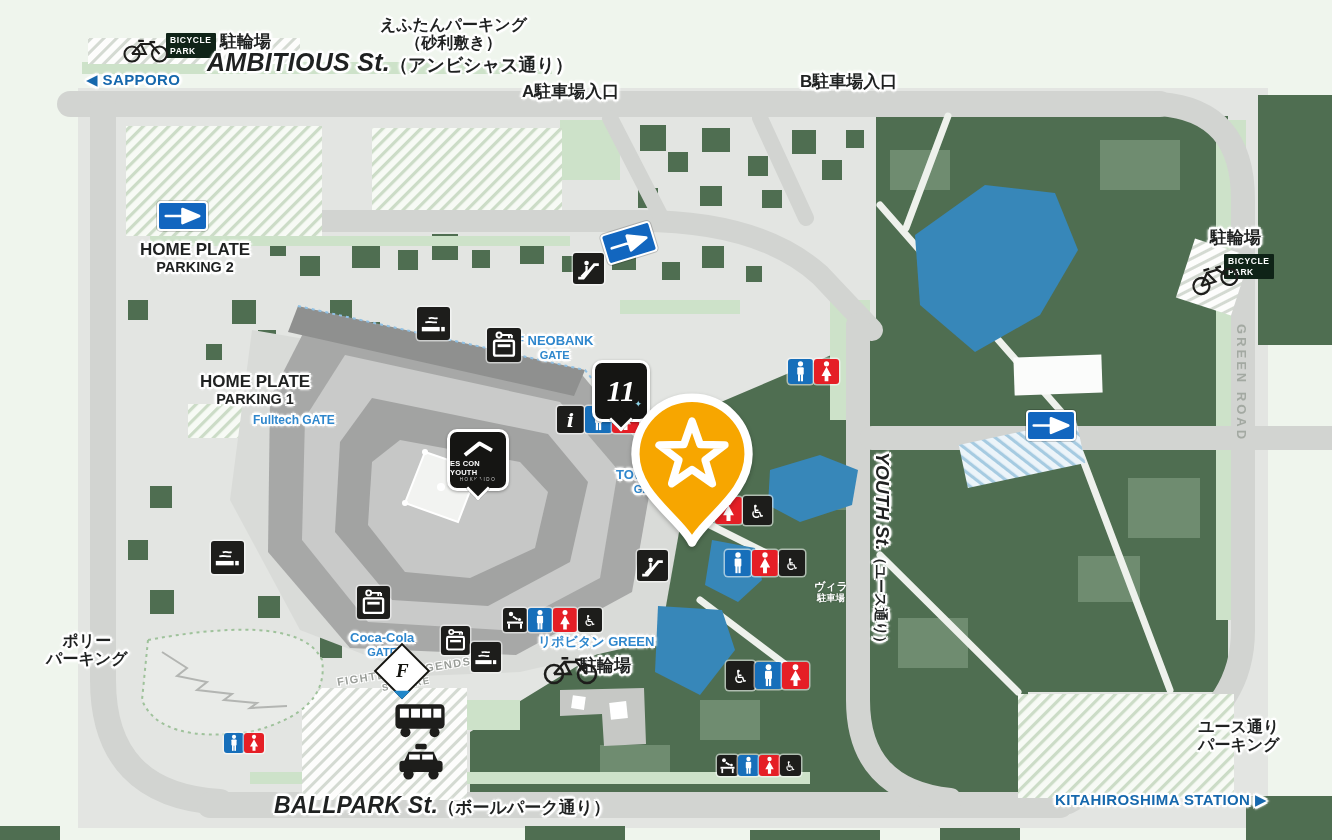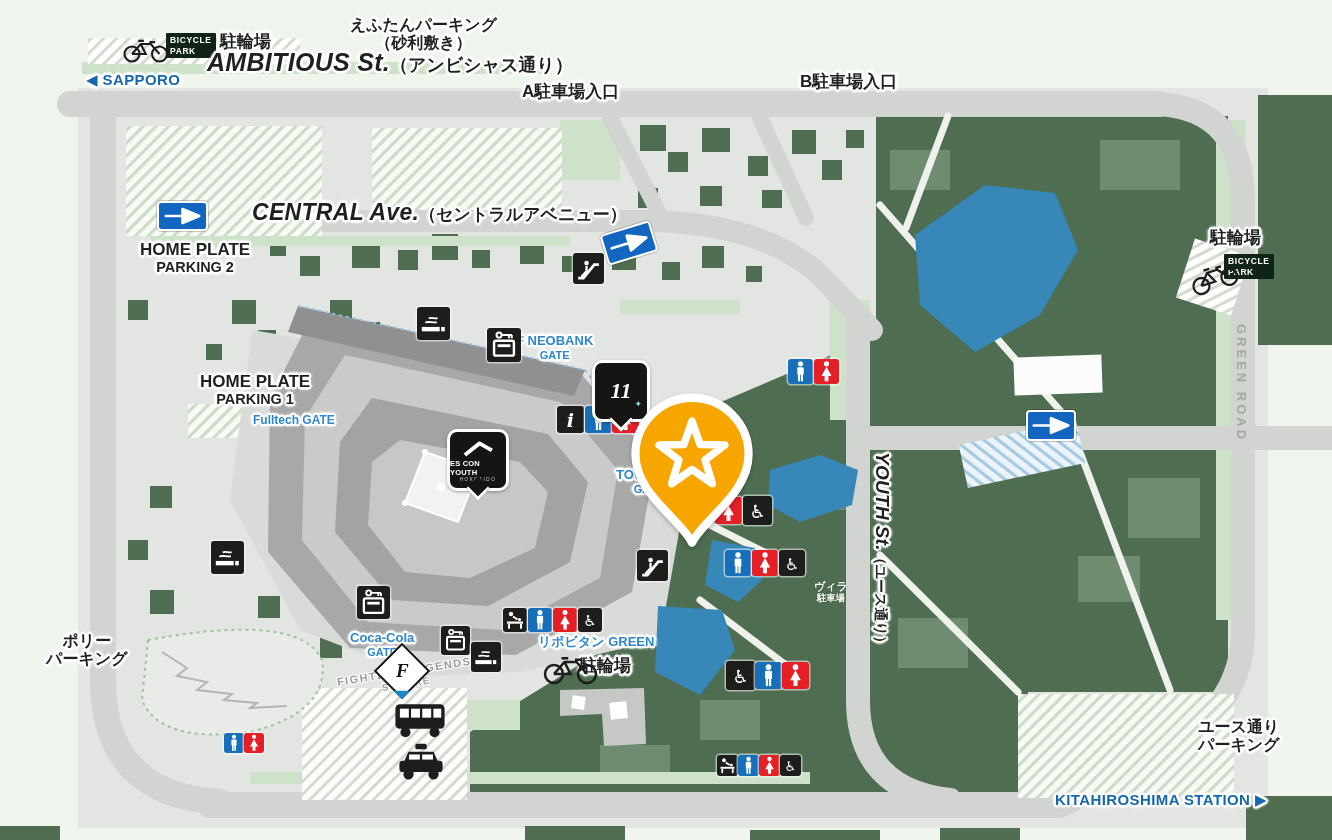--- a/index.html
+++ b/index.html
@@ -42,21 +42,21 @@
     border-left:12px solid transparent;border-bottom:12px solid #1f86c9;}
 
   .bubble{position:absolute;background:#151513;border:3px solid #fff;border-radius:10px;
     color:#fff;display:flex;flex-direction:column;align-items:center;justify-content:center;
     box-shadow:0 1px 3px rgba(0,0,0,.35);z-index:4;}
   .bubble .tail{position:absolute;left:50%;bottom:-9px;width:14px;height:14px;background:#151513;
     border-right:3px solid #fff;border-bottom:3px solid #fff;transform:translateX(-50%) rotate(45deg);}
   .escon-l1{font-size:7.5px;font-weight:800;letter-spacing:.2px;margin-top:2px;}
   .escon-l2{font-size:4.5px;letter-spacing:1.6px;color:#cfcfcf;}
   .t11{font-family:"Liberation Serif","DejaVu Serif",serif;font-weight:bold;font-style:italic;
-    font-size:22px;line-height:1;}
+    font-size:30px;line-height:1;}
   .t11s{position:absolute;right:5px;bottom:10px;color:#8fd4e8;font-size:9px;}
 
   #starpin{position:absolute;z-index:6;filter:drop-shadow(0 2px 2px rgba(0,0,0,.25));}
 </style>
 </head>
 <body>
 
 <div id="stage">
 
 <svg id="basemap" width="1332" height="840" viewBox="0 0 1332 840">
@@ -209,35 +209,34 @@
 </svg>
 
 <div id="overlay">
       <div class="lbl plain halo" style="left: 220px; top: 32px;">
         <div class="ln">駐輪場</div>
       </div>
       <div class="lbl bpark" style="left: 166px; top: 33px;">
         <div class="ln">BICYCLE</div>
         <div class="ln">PARK</div>
       </div>
-      <div class="lbl plain halo center" style="left: 350px; top: 16px;">
+      <div class="lbl plain halo center" style="left: 380px; top: 16px;">
         <div class="ln" style="font-size: 16px;">えふたんパーキング</div>
         <div class="ln" style="font-size: 16px;">（砂利敷き）</div>
       </div>
       <div class="lbl dir halo" style="left: 86px; top: 72px;">
         <div class="ln">◀ SAPPORO</div>
       </div>
       <div class="lbl street halo" style="left: 207px; top: 48px;"><span class="en" style="font-size: 25px;">AMBITIOUS St.</span><span class="jp" style="font-size: 18px;">（アンビシャス通り）</span></div>
       <div class="lbl plain halo" style="left: 522px; top: 72px; margin-top: 10px;">
         <div class="ln">A駐車場入口</div>
       </div>
       <div class="lbl plain halo" style="left: 756px; top: 72px; margin-left: 44px;">
         <div class="ln">B駐車場入口</div>
       </div>
-      <div class="lbl street halo" style="left: 252px; top: 200px;"><span class="en" style="font-size: 23px;">CENTRAL Ave.</span><span class="jp" style="font-size: 17px;">（セントラルアベニュー）</span></div>
       <div class="lbl plain halo center" style="left: 140px; top: 240px;">
         <div class="ln">HOME PLATE</div>
         <div class="ln">PARKING 2</div>
       </div>
       <div class="lbl plain halo center" style="left: 200px; top: 372px;">
         <div class="ln">HOME PLATE</div>
         <div class="ln">PARKING 1</div>
       </div>
       <div class="lbl gate halo" style="left: 253px; top: 414px;">
         <div class="ln" style="font-size: 12px;">Fulltech GATE</div>
@@ -276,20 +275,21 @@
       <div class="lbl muted center" style="left: 336px; top: 675px; transform-origin: 0px 0px; transform: rotate(-9deg);">
         <div class="ln">FIGHTERS LEGENDS</div>
         <div class="ln">SQUARE</div>
       </div>
       <div class="lbl gate halo" style="left: 538px; top: 635px;">
         <div class="ln">リポビタン GREEN</div>
       </div>
       <div class="lbl plain halo" style="left: 580px; top: 656px;">
         <div class="ln">駐輪場</div>
       </div>
+      <div class="lbl street halo" style="left: 274px; top: 793px;"><span class="en" style="font-size: 23px;">BALLPARK St.</span><span class="jp" style="font-size: 17px;">（ボールパーク通り）</span></div>
       <div class="lbl plain halo center" style="left: 1198px; top: 718px;">
         <div class="ln" style="font-size: 16px;">ユース通り</div>
         <div class="ln" style="font-size: 16px;">パーキング</div>
       </div>
       <div class="lbl dir halo" style="left: 1055px; top: 792px;">
         <div class="ln">KITAHIROSHIMA STATION ▶</div>
       </div>
       <div class="icon " style="left: 118px; top: 34px; width: 58px; height: 30px;">
         <svg viewBox="0 0 40 24">
           <g fill="none" stroke="#1d1d1b" stroke-width="1.7">

